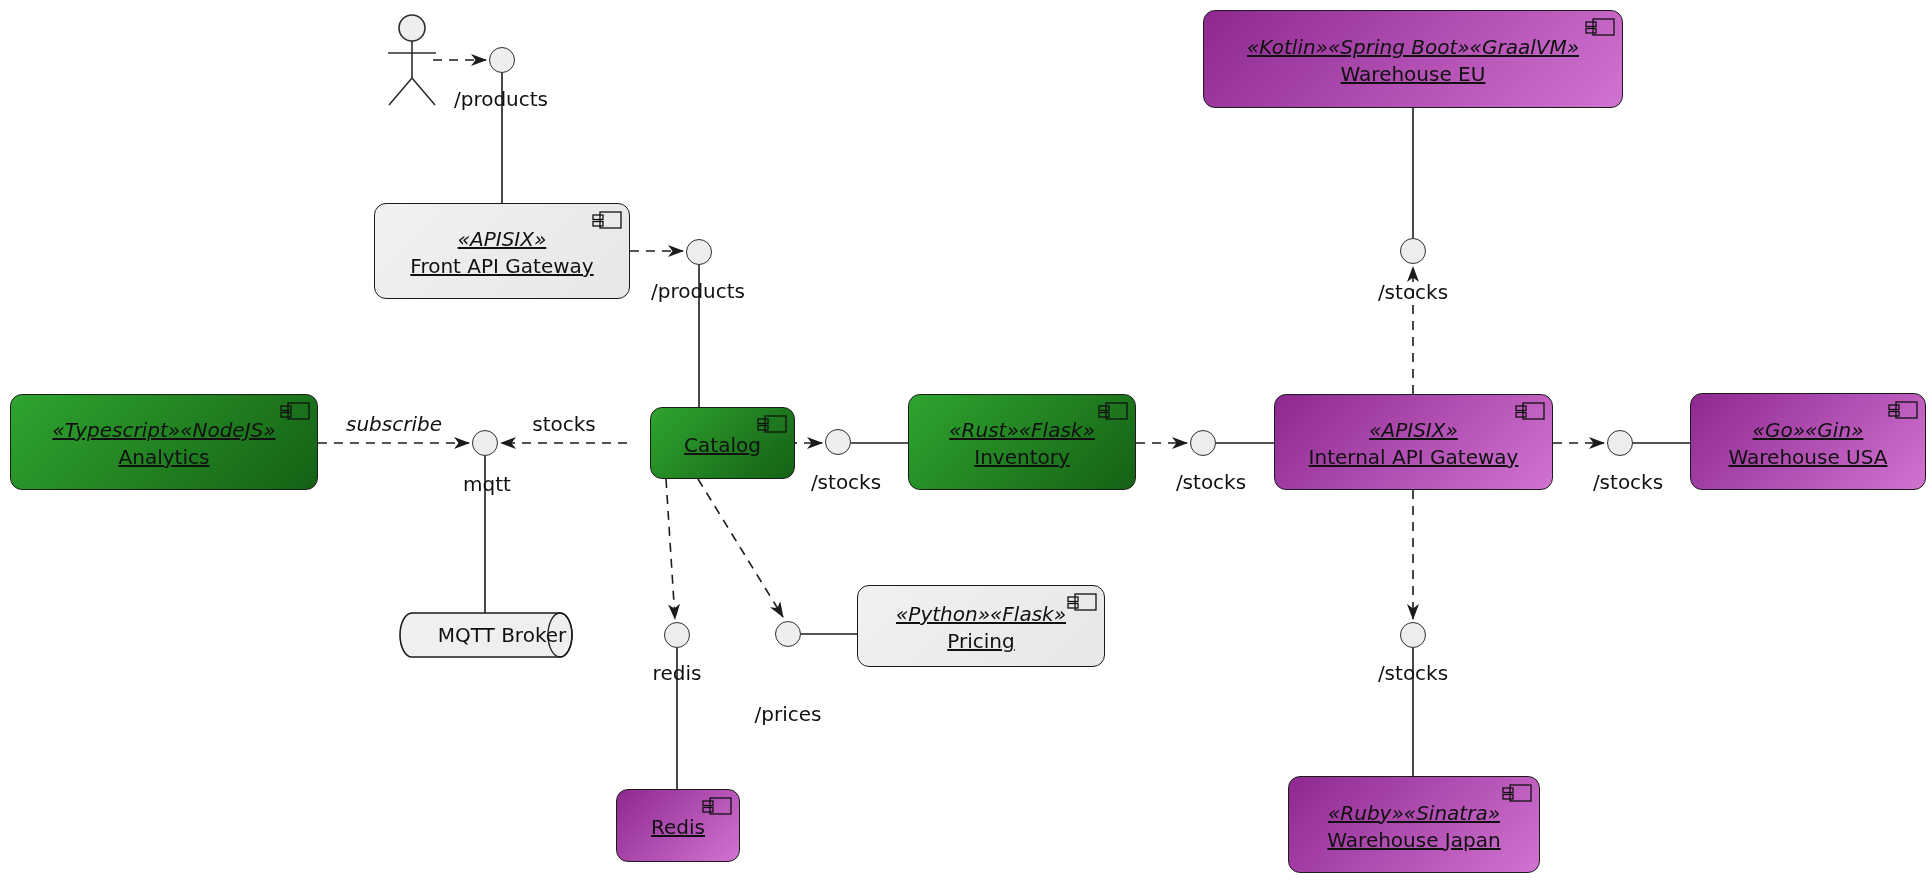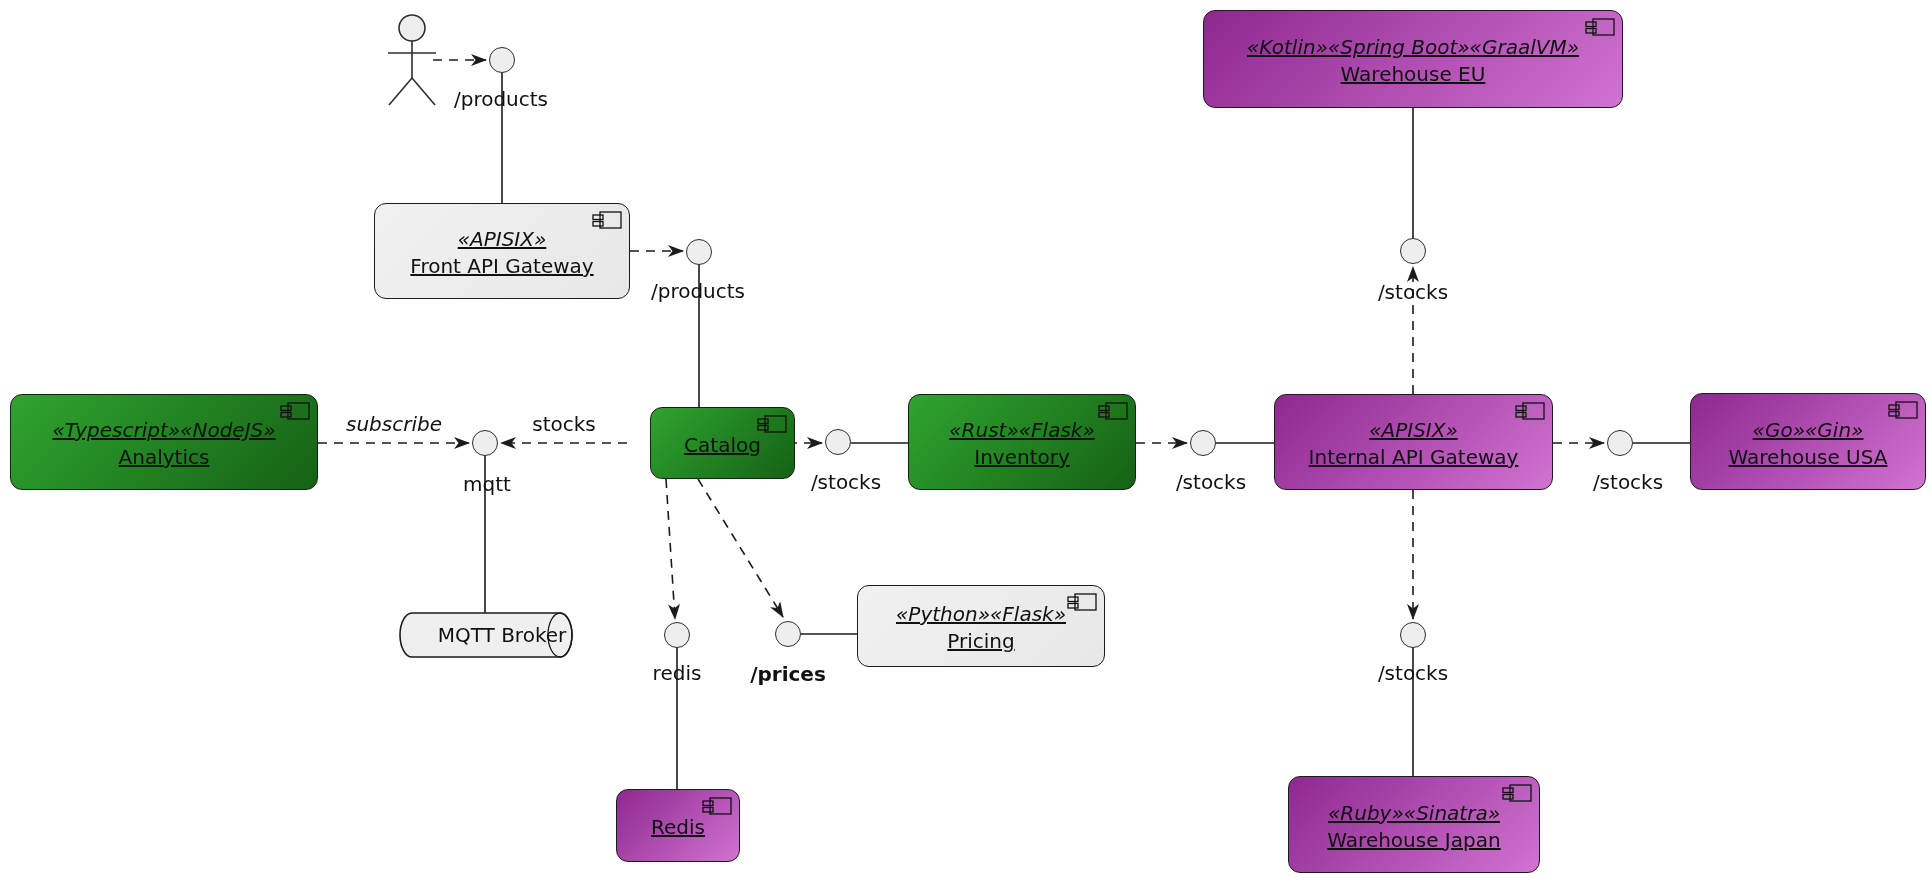--- a/index.html
+++ b/index.html
@@ -207,18 +207,18 @@
 
   <div class="lbl" style="left:501px;top:99px;">/products</div>
   <div class="lbl" style="left:698px;top:291px;">/products</div>
   <div class="lbl" style="left:487px;top:484px;">mqtt</div>
   <div class="lbl" style="left:846px;top:482px;">/stocks</div>
   <div class="lbl" style="left:1211px;top:482px;">/stocks</div>
   <div class="lbl" style="left:1628px;top:482px;">/stocks</div>
   <div class="lbl" style="left:1413px;top:292px;">/stocks</div>
   <div class="lbl" style="left:1413px;top:673px;">/stocks</div>
   <div class="lbl" style="left:677px;top:673px;">redis</div>
-  <div class="lbl" style="left:788px;top:674px;font-weight:bold;">/prices</div>
+  <div class="lbl" style="left:788px;top:714px;">/prices</div>
 
   <div class="lbl" style="left:394px;top:424px;font-style:italic;">subscribe</div>
   <div class="lbl" style="left:564px;top:424px;">stocks</div>
 
 </div>
 
 </body></html>

